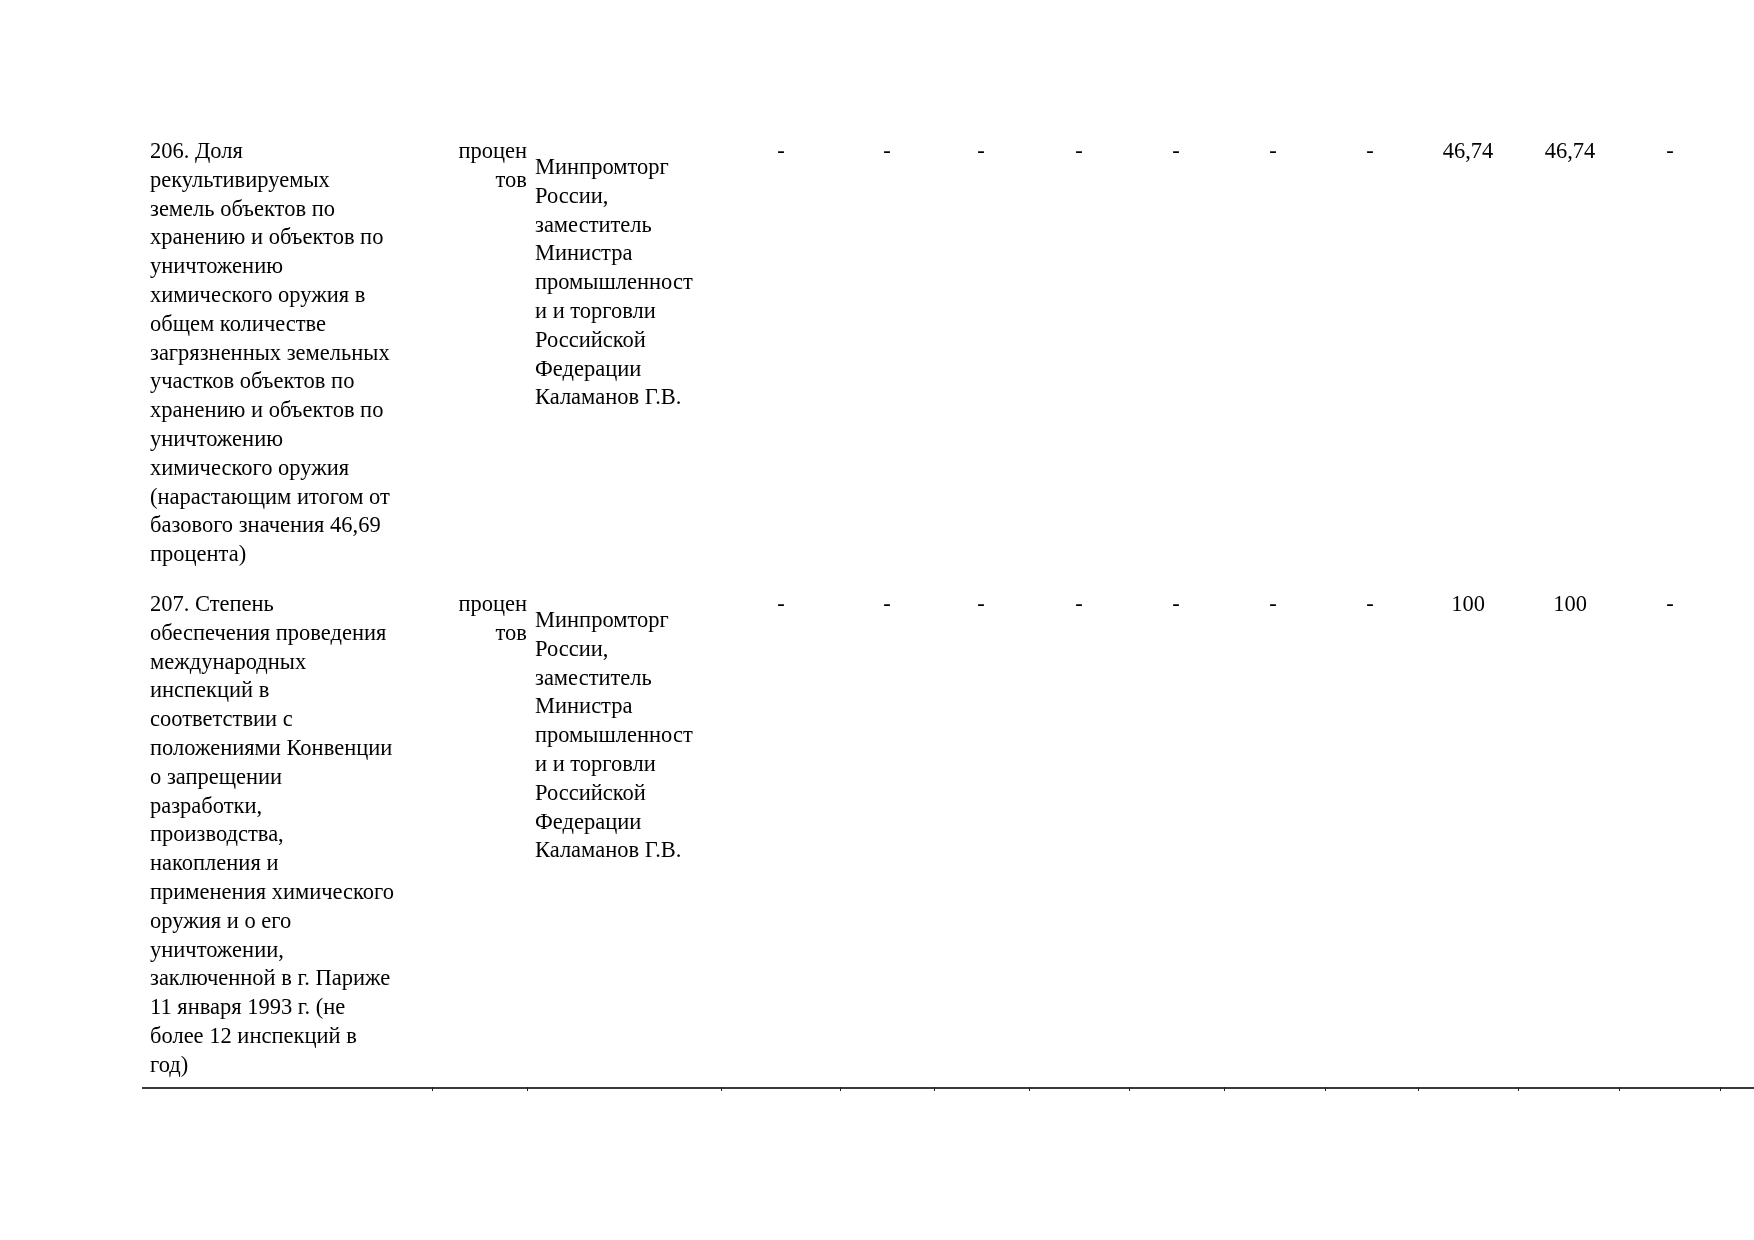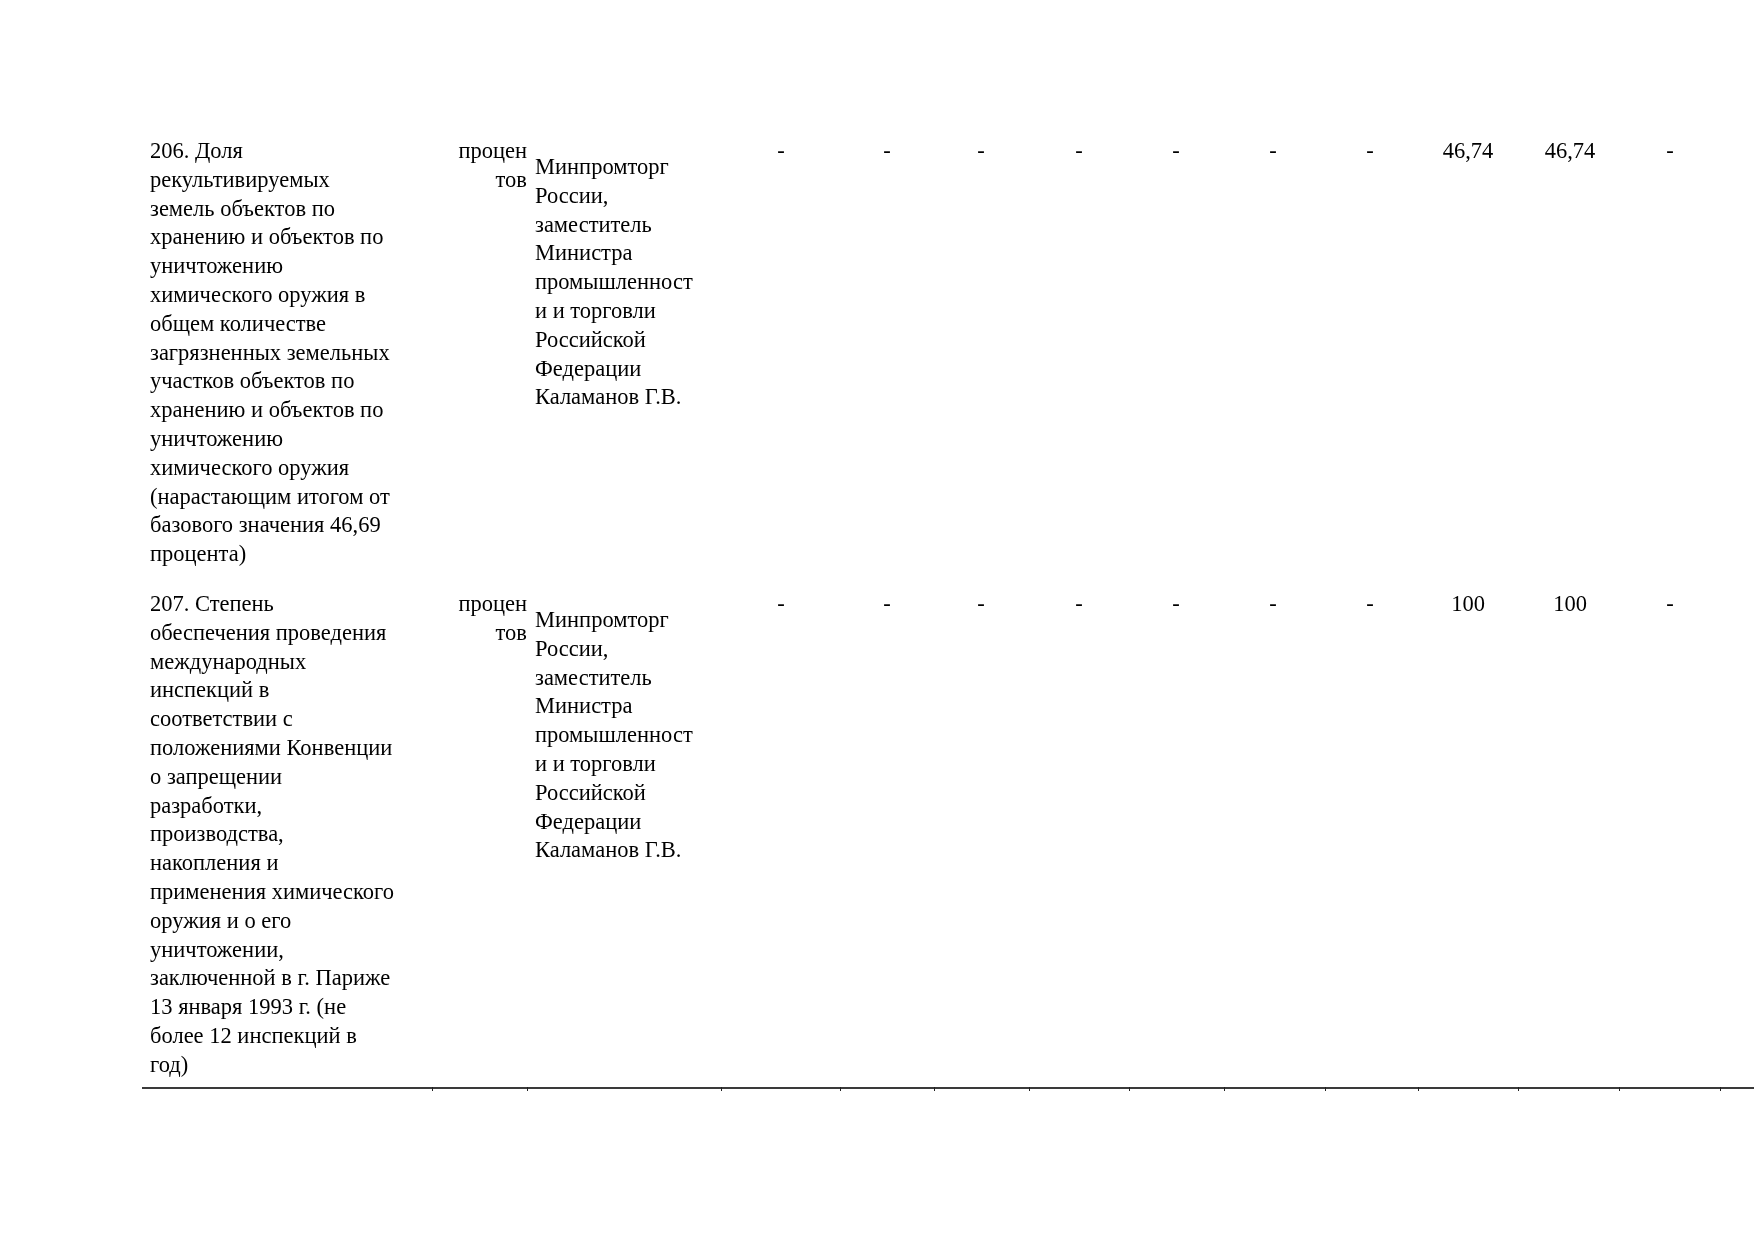--- a/index.html
+++ b/index.html
@@ -106,21 +106,21 @@
 соответствии с
 положениями Конвенции
 о запрещении
 разработки,
 производства,
 накопления и
 применения химического
 оружия и о его
 уничтожении,
 заключенной в г. Париже
-13 января 1993 г. (не
+11 января 1993 г. (не
 более 12 инспекций в
 год)</div>
     <div class="cell c-unit">процен
 тов</div>
     <div class="cell c-resp">Минпромторг
 России,
 заместитель
 Министра
 промышленност
 и и торговли

